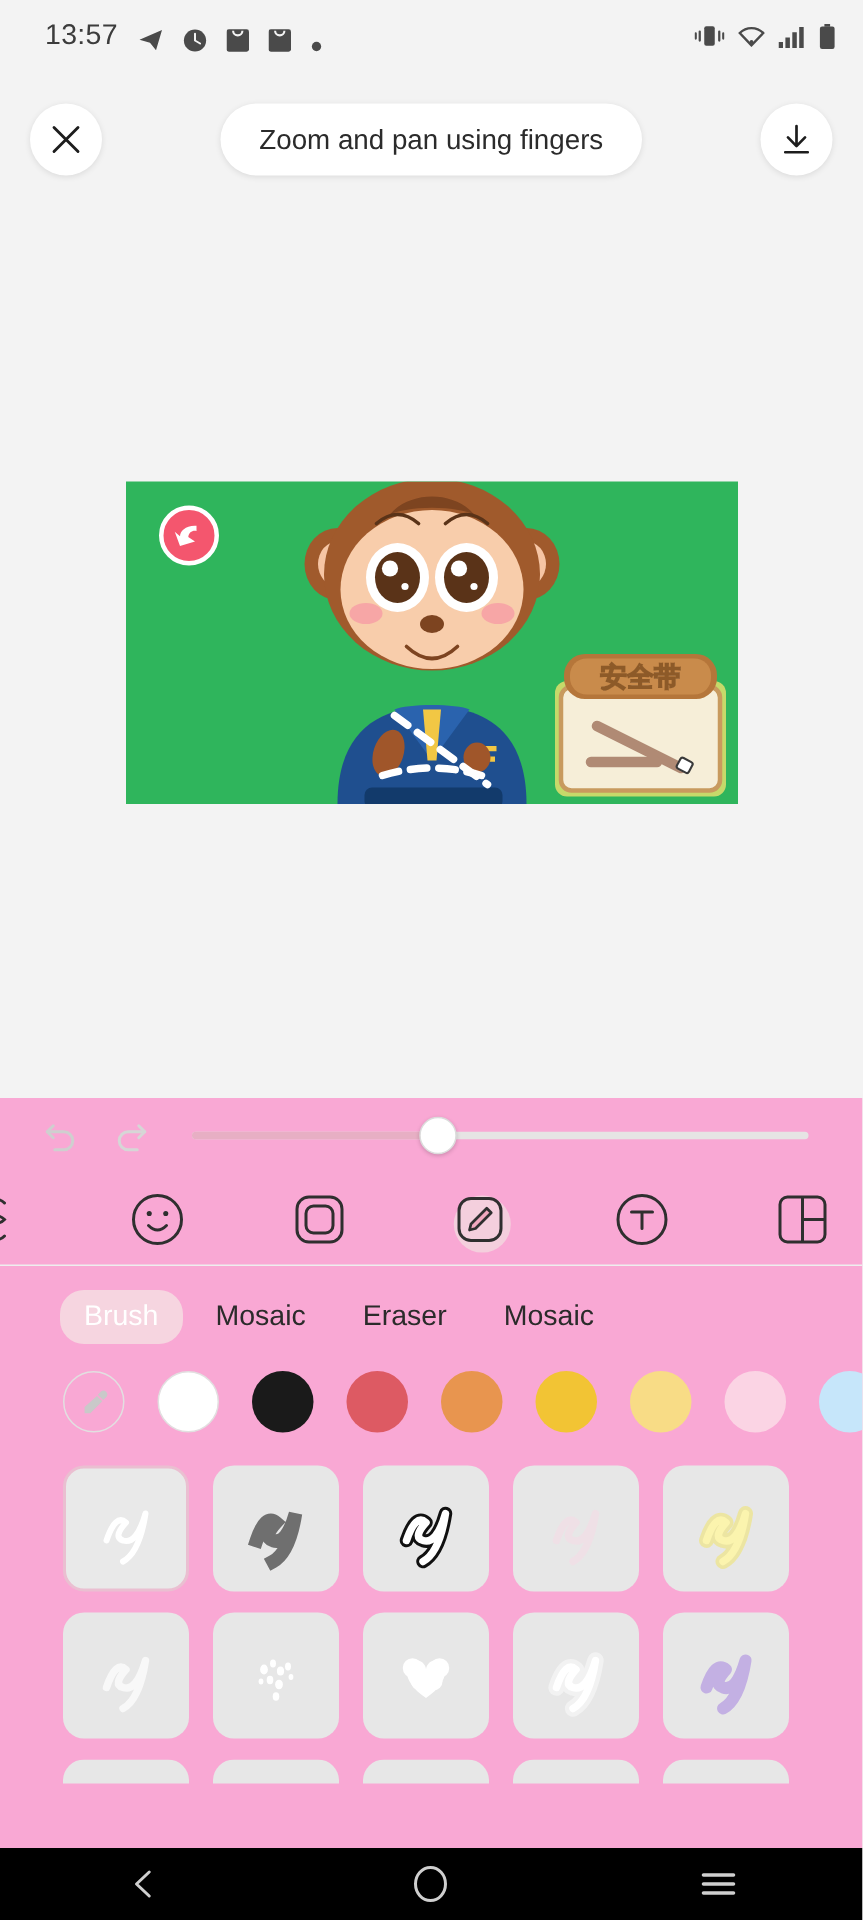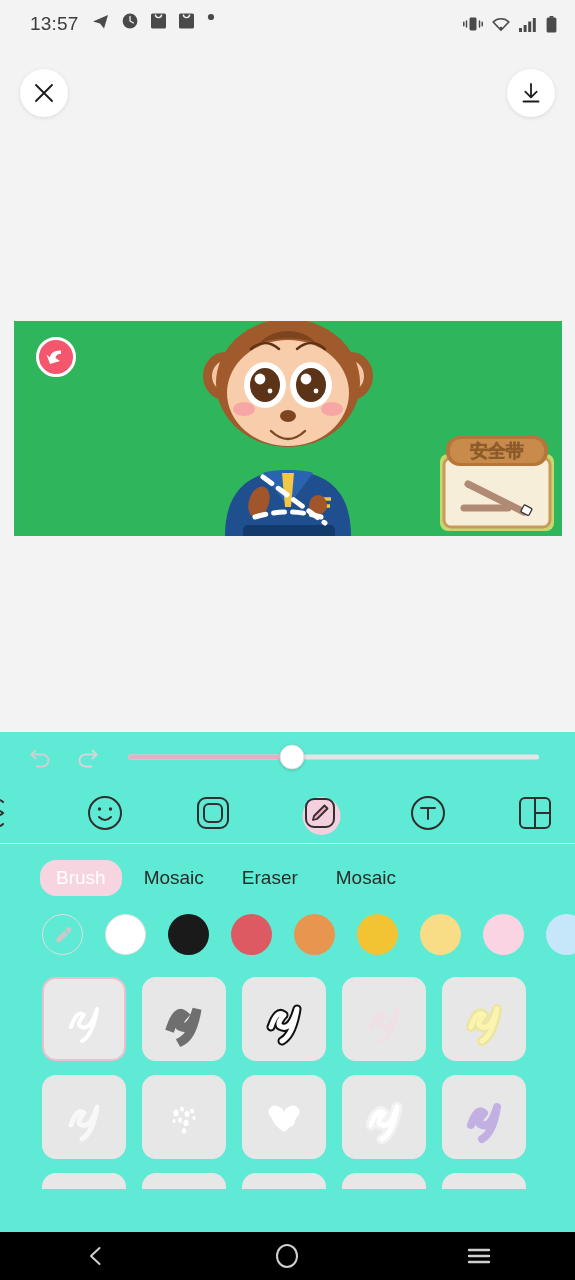--- a/index.html
+++ b/index.html
@@ -10,21 +10,21 @@
     overflow: hidden;
   }
   .phone { position: relative; width: 575px; height: 1280px; background: #f3f3f3; }
 
   
   .statusbar {
     position: absolute; top: 0; left: 0; right: 0; height: 48px;
     display: flex; align-items: center; justify-content: space-between;
     padding: 0 18px 0 30px;
   }
-  .sb-left { display: flex; align-items: flex-start; gap: 13px; }
+  .sb-left { display: flex; align-items: flex-end; gap: 13px; }
   .sb-time { font-size: 19px; color: #3c3c3c; letter-spacing: .2px; }
   .sb-right { display: flex; align-items: center; gap: 9px; }
   .sb-ic { display: block; }
 
   
   .header {
     position: absolute; top: 62px; left: 0; right: 0; height: 62px;
     display: flex; align-items: center; justify-content: space-between;
     padding: 0 20px;
   }
@@ -39,37 +39,37 @@
     padding: 0 26px; box-shadow: 0 1px 4px rgba(0,0,0,.10);
     font-size: 18.5px; color: #2b2b2b;
   }
 
   
   .canvas-area {
     position: absolute; top: 124px; left: 0; right: 0; bottom: 548px;
     display: flex; align-items: center; justify-content: center;
   }
   .artwork {
-    position: relative; width: 548px; height: 215px;
+    position: relative; width: 408px; height: 215px;
     background: #2fb55c; overflow: hidden;
   }
   .back-badge {
     position: absolute; left: 22px; top: 16px; width: 40px; height: 40px;
     border-radius: 50%; background: #f4566e; border: 3px solid #ffffff;
     display: flex; align-items: center; justify-content: center;
   }
   .monkey { position: absolute; left: 50%; transform: translateX(-50%); top: 0; }
   .card {
     position: absolute; right: 6px; bottom: 3px; width: 118px; height: 97px;
   }
 
   
   .editor {
     position: absolute; left: 0; right: 0; bottom: 48px; top: 732px;
-    background: #5eead4;
+    background: #f9a8d4;
   }
   .sliderrow {
     height: 50px; display: flex; align-items: center; padding: 0 18px; gap: 0;
   }
   .icon-btn { width: 46px; height: 46px; display: flex; align-items: center; justify-content: center; }
   .slider { position: relative; flex: 1; height: 46px; margin-left: 18px; margin-right: 18px; }
   .track {
     position: absolute; top: 50%; left: 0; right: 0; height: 5px;
     transform: translateY(-50%); background: #e6e4e4; border-radius: 3px;
   }
@@ -176,20 +176,23 @@
           <rect x="0.6" y="1.6" width="9.8" height="15" rx="1.5" fill="#4a4a4a"></rect>
         </svg>
     </div>
   </div>
 
   <div class="header">
     <div class="circle-btn">
       <svg width="20" height="20" viewBox="0 0 20 20">
           <path d="M2 2 18 18M18 2 2 18" stroke="#1d1d1d" stroke-width="1.9" stroke-linecap="round"></path>
         </svg>
+    </div>
+    <div class="hint-pill">
+      <span>Zoom and pan using fingers</span>
     </div>
     <div class="circle-btn">
       <svg width="22" height="22" viewBox="0 0 22 22">
           <path d="M11 2v13M5.3 9.6 11 15.4l5.7-5.8M3.5 19.5h15" stroke="#1d1d1d" stroke-width="1.8" fill="none" stroke-linecap="round" stroke-linejoin="round"></path>
         </svg>
     </div>
   </div>
 
   <div class="canvas-area">
     <div class="artwork">

